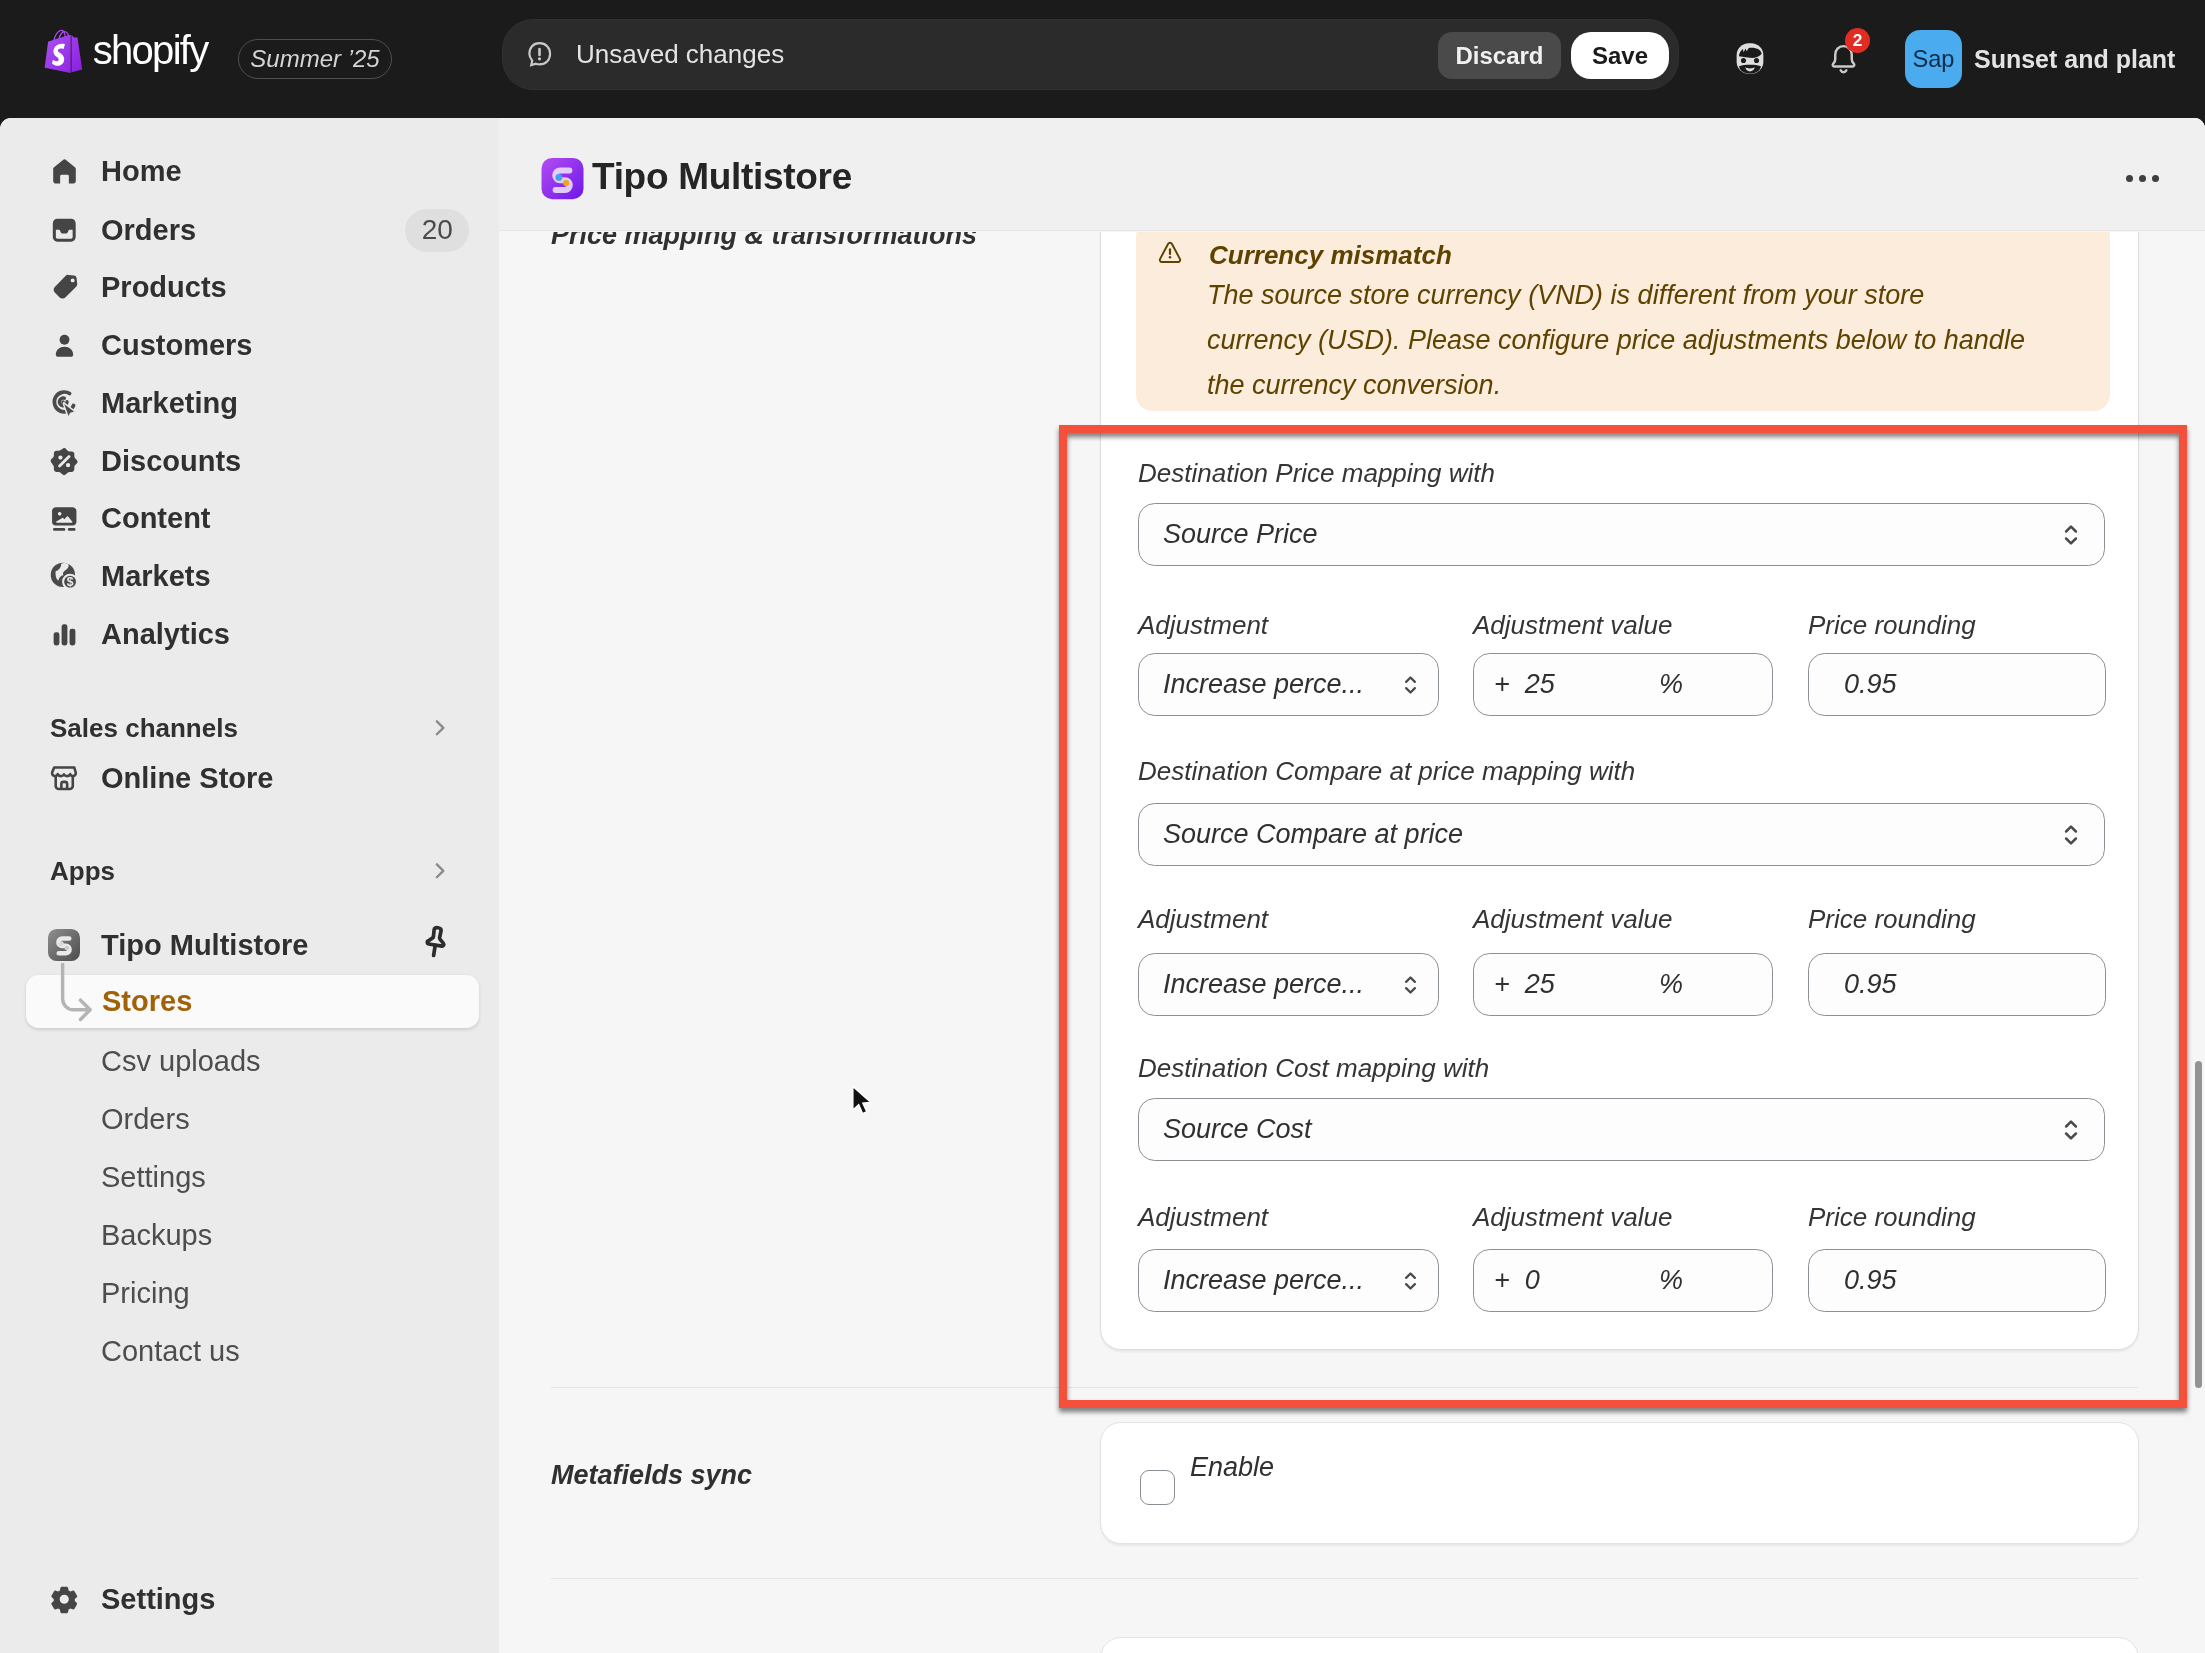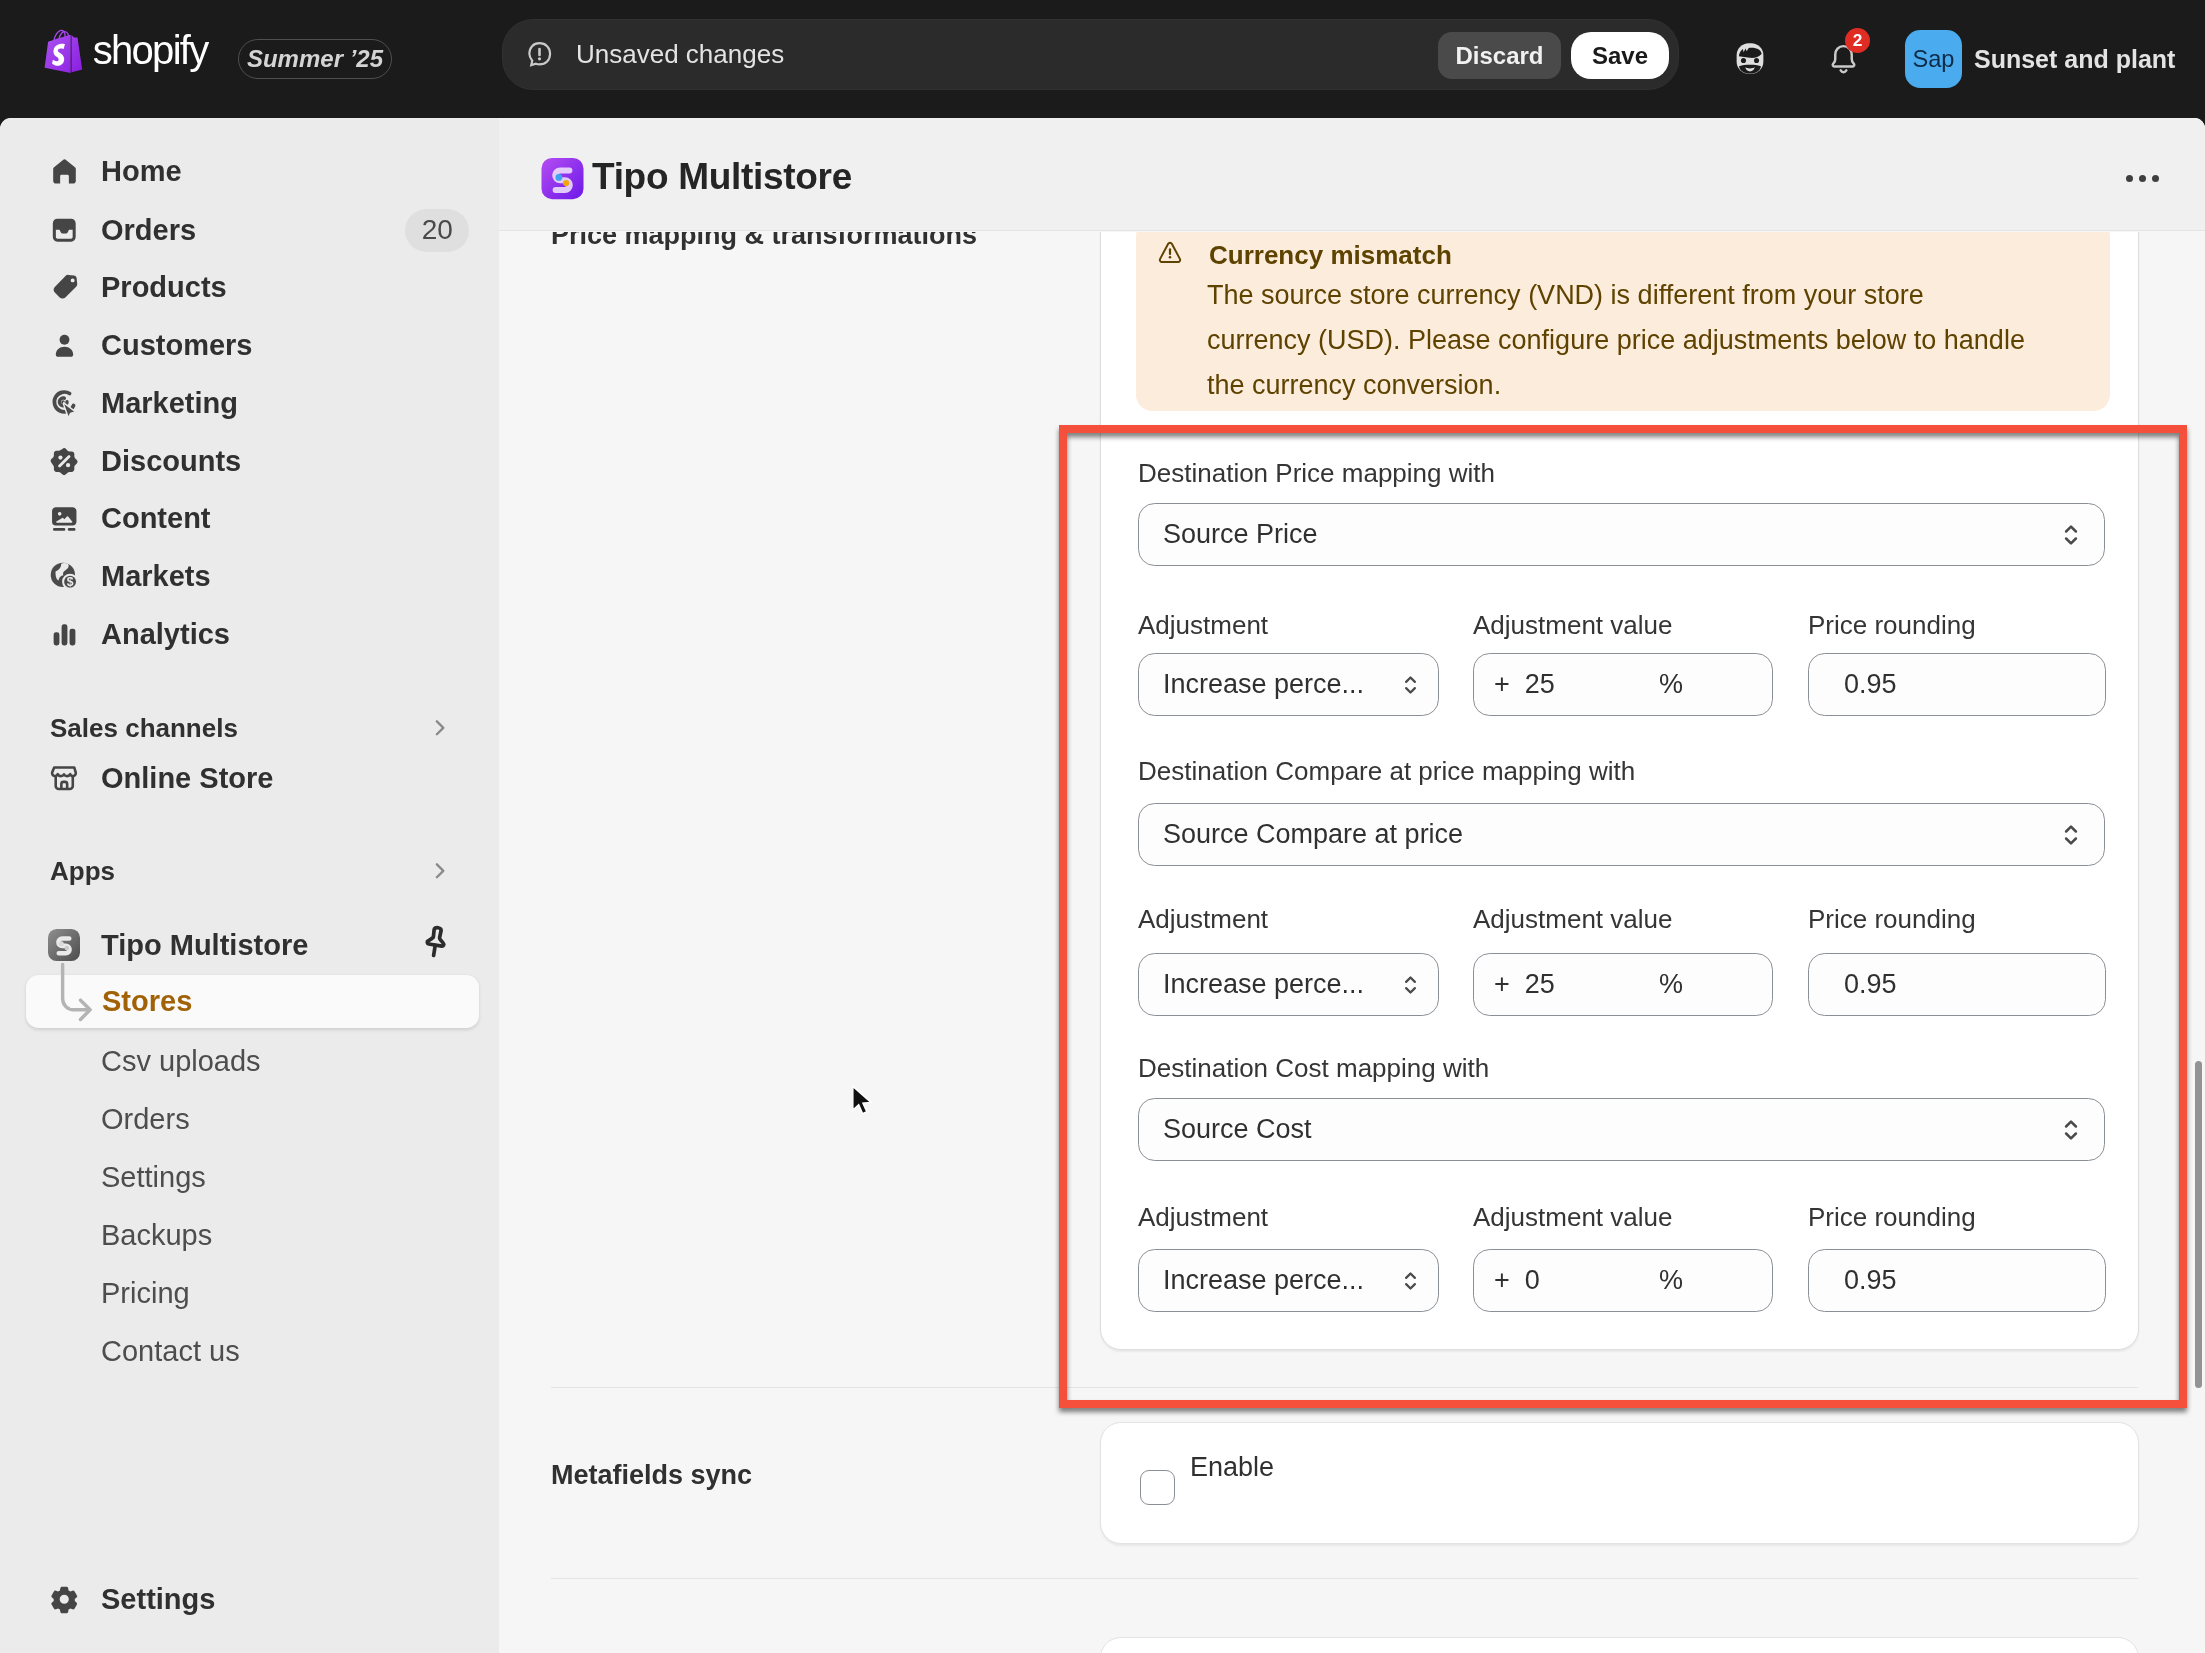--- a/index.html
+++ b/index.html
@@ -4,21 +4,21 @@
 <style>
 * { margin:0; padding:0; box-sizing:border-box; }
 html,body { width:2205px; height:1653px; overflow:hidden; }
 body { font-family:"Liberation Sans",sans-serif; background:#1a1a1a; position:relative; color:#303030; }
 .abs { position:absolute; }
 
 
 #topbar { position:absolute; left:0; top:0; width:2205px; height:118px; background:#1b1b1b; }
 #logo { position:absolute; left:44px; top:28px; display:flex; align-items:center; }
 #logoword { color:#fff; font-weight:normal; font-size:40px; letter-spacing:-1.7px; margin-left:9.7px; }
-#summer { position:absolute; left:238px; top:39px; width:154px; height:40px; border:1.4px solid #4f4f4f; border-radius:693px; color:#d4d4d4; font-style:italic; font-weight:700; font-size:24px; display:flex; align-items:center; justify-content:center; }
+#summer { position:absolute; left:238px; top:39px; width:154px; height:40px; border:1.4px solid #4f4f4f; border-radius:693px; color:#d4d4d4; font-style:italic; font-weight:400; font-size:24px; display:flex; align-items:center; justify-content:center; }
 #statuspill { position:absolute; left:502px; top:19.4px; width:1177px; height:71px; background:#2b2b2b; border:1.4px solid #313131; border-radius:31px; display:flex; align-items:center; }
 #statuspill .txt { color:#e3e3e3; font-size:26px; margin-left:22px; }
 #discard { position:absolute; left:1438px; top:32px; width:123px; height:47px; background:#4a4a4a; border-radius:14px; color:#f1f1f1; font-size:24px; font-weight:600; display:flex; align-items:center; justify-content:center; }
 #save { position:absolute; left:1571px; top:32px; width:98px; height:47px; background:#ffffff; border-radius:20px; color:#1a1a1a; font-size:24px; font-weight:600; display:flex; align-items:center; justify-content:center; }
 #bellbadge { position:absolute; left:1845px; top:28px; width:25px; height:25px; background:#e02d24; border-radius:50%; color:#fff; font-size:17.3px; font-weight:700; display:flex; align-items:center; justify-content:center; }
 #avatar { position:absolute; left:1905px; top:30px; width:57px; height:58px; background:#4babef; border-radius:15.3px; color:#0d2b46; font-size:23.6px; font-weight:400; display:flex; align-items:center; justify-content:center; }
 #shopname { position:absolute; left:1974px; top:0; height:118px; display:flex; align-items:center; color:#e3e3e3; font-size:25px; font-weight:600; }
 
 
 #sheet { position:absolute; left:0; top:118px; width:2205px; height:1535px; background:#f6f6f7; border-radius:11px 11px 0 0; overflow:hidden; }
@@ -34,21 +34,21 @@
 .sub { position:absolute; left:101px; font-size:29px; font-weight:400; color:#4d4d4d; height:54px; display:flex; align-items:center; }
 #stores { position:absolute; left:26px; width:453px; height:53px; background:#fafafa; border-radius:12.5px; box-shadow:0 1.4px 3.5px rgba(0,0,0,0.12); z-index:2; }
 #stores .lb { position:absolute; left:76px; top:9.7px; font-size:29px; font-weight:700; color:#a16207; }
 
 
 #content { position:absolute; left:499px; top:0; width:1706px; height:1535px; background:#f6f6f7; }
 #pagehead { position:absolute; left:0; top:0; width:1706px; height:113px; background:#f1f0f0; border-bottom:0.7px solid #e5e5e5; z-index:5; }
 #apptitle { position:absolute; left:93px; top:38px; font-size:37px; font-weight:700; color:#252525; letter-spacing:-0.3px; }
 #dots { position:absolute; left:1627px; top:57px; width:33px; display:flex; justify-content:space-between; }
 #dots i { width:7px; height:7px; background:#3f3f3f; border-radius:50%; }
-#scrollarea { position:absolute; left:0; top:114px; width:1706px; height:1422px; overflow:hidden; }
+#scrollarea { position:absolute; left:0; top:114px; width:1706px; height:1422px; overflow:hidden;font-style:italic; }
 
 #sectitle { position:absolute; left:52px; top:-12.5px; font-size:27px; font-weight:700; color:#303030; }
 #card1 { position:absolute; left:601px; top:-28px; width:1039px; height:1146px; background:#ffffff; border-radius:21px; border:0.7px solid #dedede; box-shadow:0 1.4px 2.1px rgba(0,0,0,0.06); }
 #banner { position:absolute; left:35px; top:15.3px; width:974px; height:191px; background:#fcecdb; border-radius:16.6px; }
 #banner h3 { position:absolute; left:73px; top:20px; font-size:26px; font-weight:700; color:#5e4200; }
 #banner .body { position:absolute; left:71px; top:53px; font-size:27px; color:#5e4200; line-height:45px; }
 
 .flabel { position:absolute; font-size:26px; color:#353535; }
 .fbox { position:absolute; height:63px; background:#fdfdfd; border:1.4px solid #8b9096; border-radius:16.6px; display:flex; align-items:center; font-size:27px; color:#303030; }
 .fbox .tx { margin-left:24px; white-space:nowrap; }

